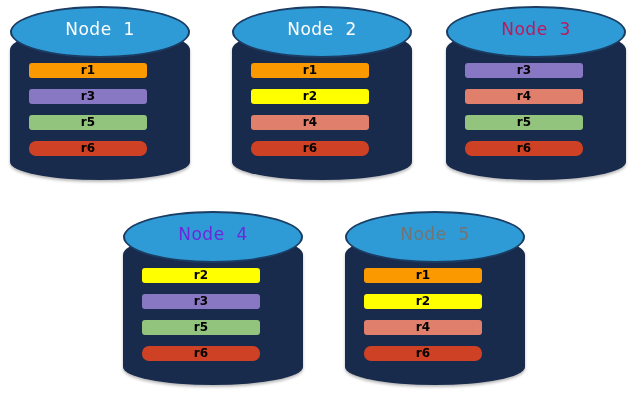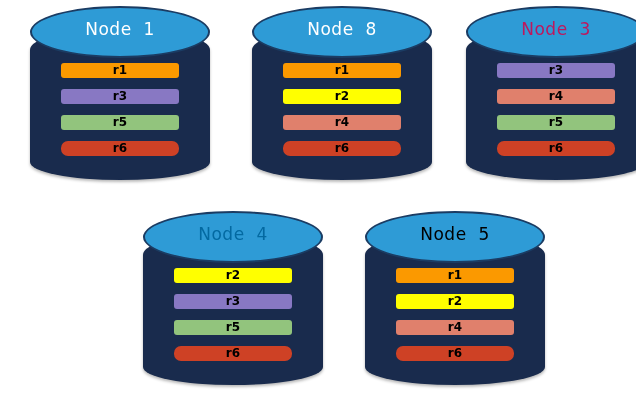--- a/index.html
+++ b/index.html
@@ -18,21 +18,20 @@
   #cluster-diagram {
     position: absolute;
     inset: 0;
   }
 
   
   .node {
     position: absolute;
     width: 165px;
     height: 182px;
-    margin-left: 20px;
   }
 
   .node-body {
     position: absolute;
     left: 0;
     top: 22px;
     width: 180px;
     height: 152px;
     background: #192B4D;
     border-radius: 50% / 22px 22px 18px 18px;
@@ -59,21 +58,21 @@
     text-align: center;
     color: #ffffff;
     font-size: 17px;
     letter-spacing: 0.5px;
     line-height: 20px;
     white-space: pre;
   }
 
   .bar-stack {
     position: absolute;
-    left: 31px;
+    left: 19px;
     top: 57px;
     width: 118px;
   }
 
   .bar {
     position: relative;
     height: 15px;
     margin-bottom: 11px;
     border-radius: 3px;
     text-align: center;
@@ -95,21 +94,21 @@
       <div class="bar-stack">
         <div class="bar" style="background: rgb(251, 153, 0); color: rgb(0, 0, 0);">r1</div>
         <div class="bar" style="background: rgb(136, 120, 195); color: rgb(0, 0, 0);">r3</div>
         <div class="bar" style="background: rgb(146, 196, 125); color: rgb(0, 0, 0);">r5</div>
         <div class="bar" style="background: rgb(206, 65, 37); color: rgb(0, 0, 0);">r6</div>
       </div>
     </div>
     <div class="node" style="left: 232px; top: 6px;">
       <div class="node-body" style="background: rgb(25, 43, 77);"></div>
       <div class="node-top" style="background: rgb(46, 155, 214); border-color: rgb(27, 60, 99);"></div>
-      <div class="node-title" style="color: rgb(255, 255, 255);">Node  8</div>
+      <div class="node-title" style="color: rgb(255, 255, 255);">Node  2</div>
       <div class="bar-stack">
         <div class="bar" style="background: rgb(251, 153, 0); color: rgb(0, 0, 0);">r1</div>
         <div class="bar" style="background: rgb(255, 255, 0); color: rgb(0, 0, 0);">r2</div>
         <div class="bar" style="background: rgb(224, 128, 108); color: rgb(0, 0, 0);">r4</div>
         <div class="bar" style="background: rgb(206, 65, 37); color: rgb(0, 0, 0);">r6</div>
       </div>
     </div>
     <div class="node" style="left: 446px; top: 6px;">
       <div class="node-body" style="background: rgb(25, 43, 77);"></div>
       <div class="node-top" style="background: rgb(46, 155, 214); border-color: rgb(27, 60, 99);"></div>
@@ -117,32 +116,32 @@
       <div class="bar-stack">
         <div class="bar" style="background: rgb(136, 120, 195); color: rgb(0, 0, 0);">r3</div>
         <div class="bar" style="background: rgb(224, 128, 108); color: rgb(0, 0, 0);">r4</div>
         <div class="bar" style="background: rgb(146, 196, 125); color: rgb(0, 0, 0);">r5</div>
         <div class="bar" style="background: rgb(206, 65, 37); color: rgb(0, 0, 0);">r6</div>
       </div>
     </div>
     <div class="node" style="left: 123px; top: 211px;">
       <div class="node-body" style="background: rgb(25, 43, 77);"></div>
       <div class="node-top" style="background: rgb(46, 155, 214); border-color: rgb(27, 60, 99);"></div>
-      <div class="node-title" style="color: #0369a1;">Node  4</div>
+      <div class="node-title" style="color: #6d28d9;">Node  4</div>
       <div class="bar-stack">
         <div class="bar" style="background: rgb(255, 255, 0); color: rgb(0, 0, 0);">r2</div>
         <div class="bar" style="background: rgb(136, 120, 195); color: rgb(0, 0, 0);">r3</div>
         <div class="bar" style="background: rgb(146, 196, 125); color: rgb(0, 0, 0);">r5</div>
         <div class="bar" style="background: rgb(206, 65, 37); color: rgb(0, 0, 0);">r6</div>
       </div>
     </div>
     <div class="node" style="left: 345px; top: 211px;">
       <div class="node-body" style="background: rgb(25, 43, 77);"></div>
       <div class="node-top" style="background: rgb(46, 155, 214); border-color: rgb(27, 60, 99);"></div>
-      <div class="node-title" style="color: #000000;">Node  5</div>
+      <div class="node-title" style="color: #737373;">Node  5</div>
       <div class="bar-stack">
         <div class="bar" style="background: rgb(251, 153, 0); color: rgb(0, 0, 0);">r1</div>
         <div class="bar" style="background: rgb(255, 255, 0); color: rgb(0, 0, 0);">r2</div>
         <div class="bar" style="background: rgb(224, 128, 108); color: rgb(0, 0, 0);">r4</div>
         <div class="bar" style="background: rgb(206, 65, 37); color: rgb(0, 0, 0);">r6</div>
       </div>
     </div>
   </div>
 
 </body></html>

